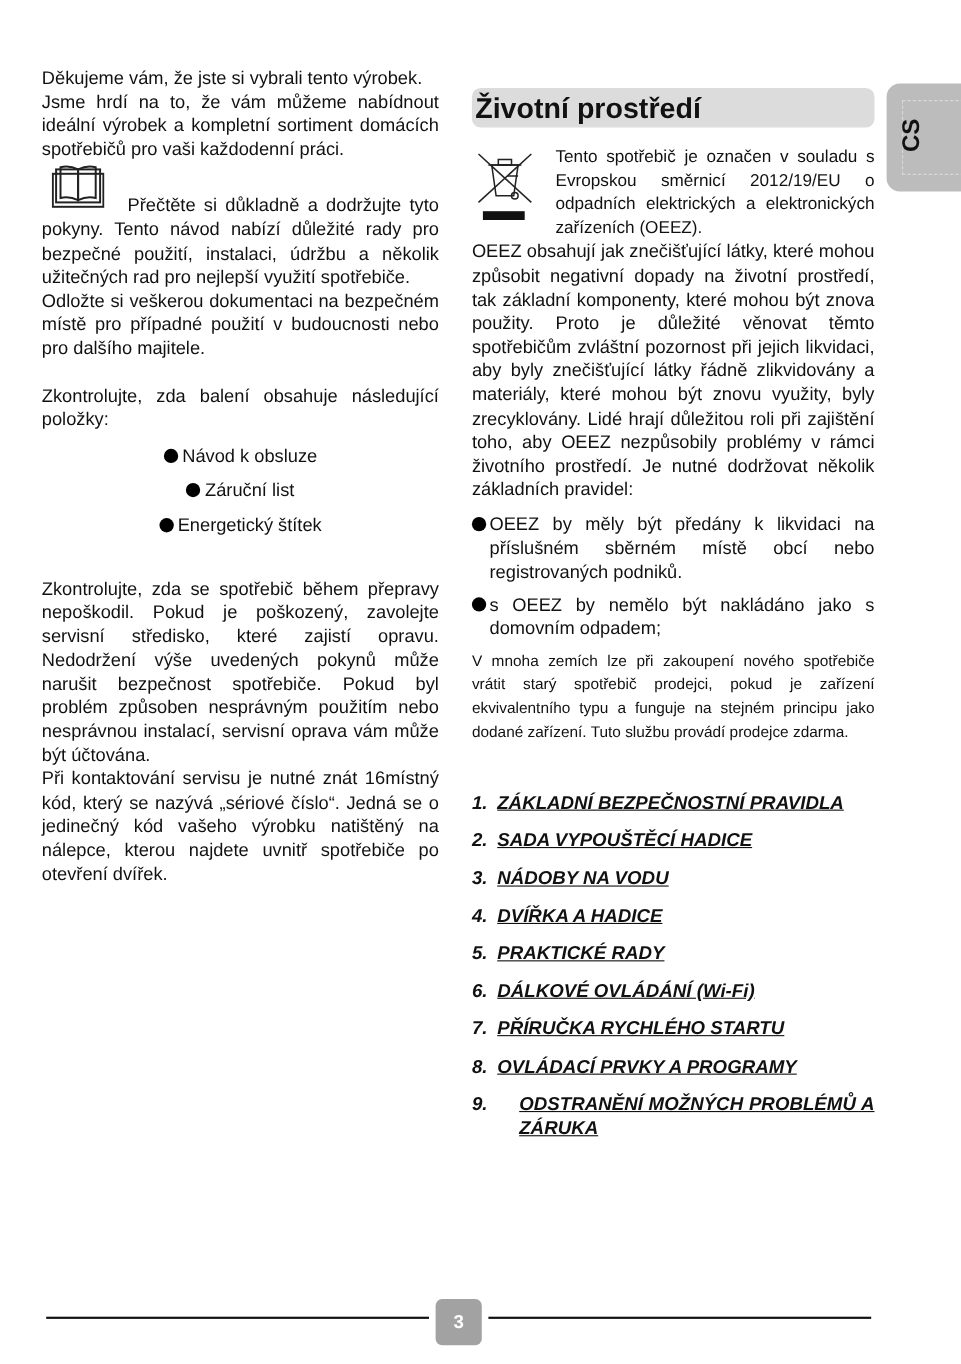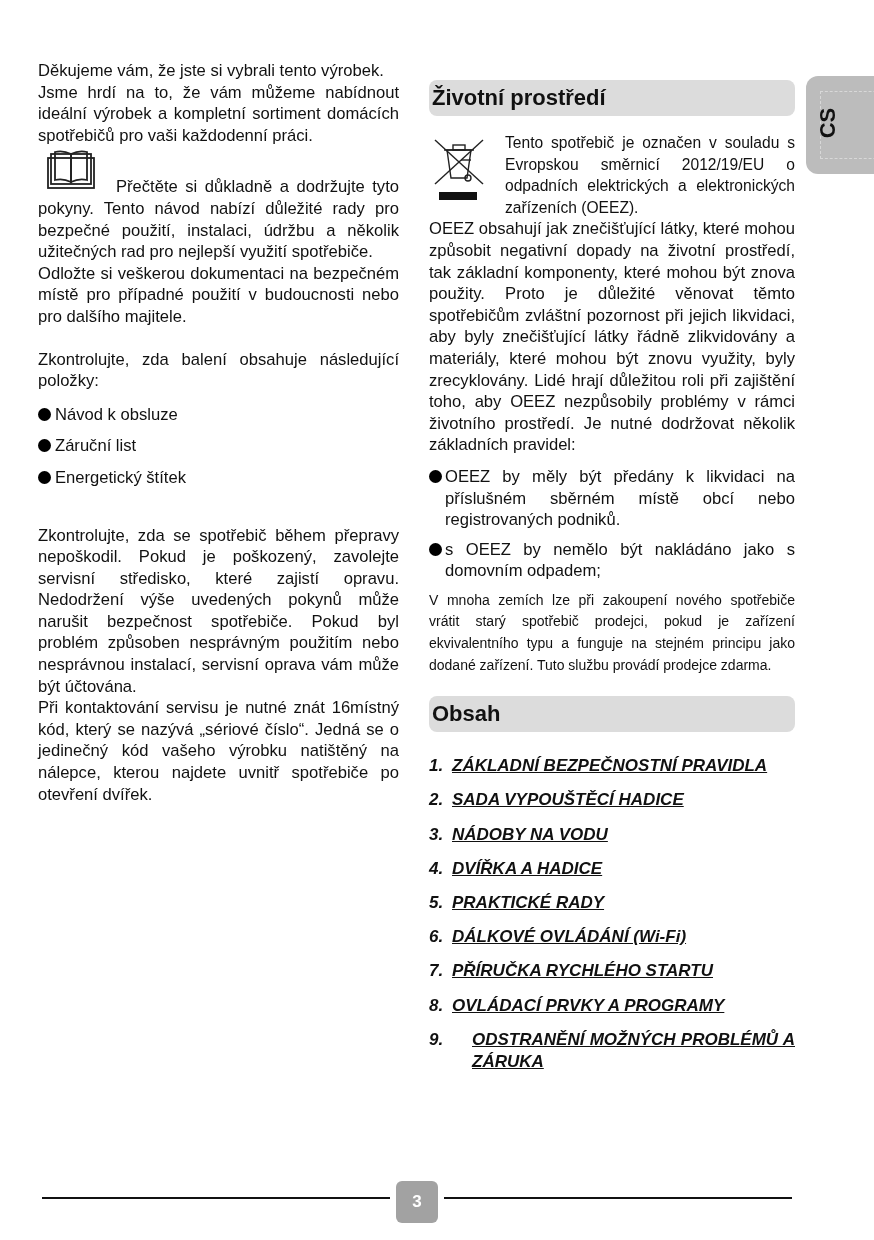--- a/index.html
+++ b/index.html
@@ -3,27 +3,27 @@
   <meta charset="utf-8">
   <style>
     html, body { margin: 0; padding: 0; background: #ffffff; }
     body { width: 874px; height: 1240px; position: relative; overflow: hidden;
            font-family: "Liberation Sans", sans-serif; color: #111; }
     .col { position: absolute; font-size: 16.6px; line-height: 21.6px; }
     .left { left: 38px; top: 60px; width: 361px; }
     .right { left: 429px; top: 80px; width: 366px; }
     .just { text-align: justify; text-align-last: left; margin: 0; }
     .gap { height: 21px; }
-    .bullet { display: flex; align-items: baseline; margin: 0 0 10px 0; }
+    .bullet { display: flex; align-items: baseline; margin: 0 0 10px 0; justify-content: center; }
     .bullet .dot { display: inline-block; width: 13px; height: 13px; border-radius: 50%;
                    background: #000; margin-right: 4px; flex: none; position: relative; top: 1px; }
     .bullet-r { margin: 0 0 8px 0; position: relative; padding-left: 16px; text-align: justify; text-align-last: left; }
     .bullet-r .dot { position: absolute; left: 0; top: 4px; width: 13px; height: 13px; border-radius: 50%; background: #000; }
     .section-head { background: #dcdcdc; border-radius: 8px; height: 36px; box-sizing: border-box;
-                    padding: 4px 3px; font-weight: bold; font-size: 22px; line-height: 28px; color: #111; }
+                    padding: 4px 3px; font-weight: bold; font-size: 26px; line-height: 28px; color: #111; }
     .weee { display: flex; }
     .weee .icon { width: 76px; flex: none; padding-top: 4px; }
     .weee .txt { flex: 1; font-size: 15.6px; line-height: 21.6px; }
     .toc { list-style: none; margin: 0; padding: 0; }
     .toc li { font-weight: bold; font-style: italic; font-size: 17px; line-height: 22px;
               display: flex; margin-bottom: 12.2px; }
     .toc li .num { width: 23px; flex: none; }
     .toc li .lbl { flex: 1; text-decoration: underline; }
     .tab-cs { position: absolute; left: 806px; top: 76px; width: 80px; height: 98px;
               background: #bcbcbc; border-radius: 12px; }
@@ -110,21 +110,20 @@
     <span class="dot"></span>
     <span>OEEZ by měly být předány k likvidaci na příslušném sběrném místě obcí nebo registrovaných podniků.</span>
   </div>
   <div class="bullet-r">
     <span class="dot"></span>
     <span>s OEEZ by nemělo být nakládáno jako s domovním odpadem;</span>
   </div>
   <p class="just" style="font-size:14px;">V mnoha zemích lze při zakoupení nového spotřebiče vrátit starý spotřebič prodejci, pokud je zařízení ekvivalentního typu a funguje na stejném principu jako dodané zařízení. Tuto službu provádí prodejce zdarma.</p>
 
   <div style="height:20px"></div>
-  <div class="section-head">Obsah</div>
   <div style="height:23px"></div>
   <ul class="toc">
     <li>
         <span class="num">1.</span>
         <span class="lbl">ZÁKLADNÍ BEZPEČNOSTNÍ PRAVIDLA</span>
       </li>
     <li>
         <span class="num">2.</span>
         <span class="lbl">SADA VYPOUŠTĚCÍ HADICE</span>
       </li>

